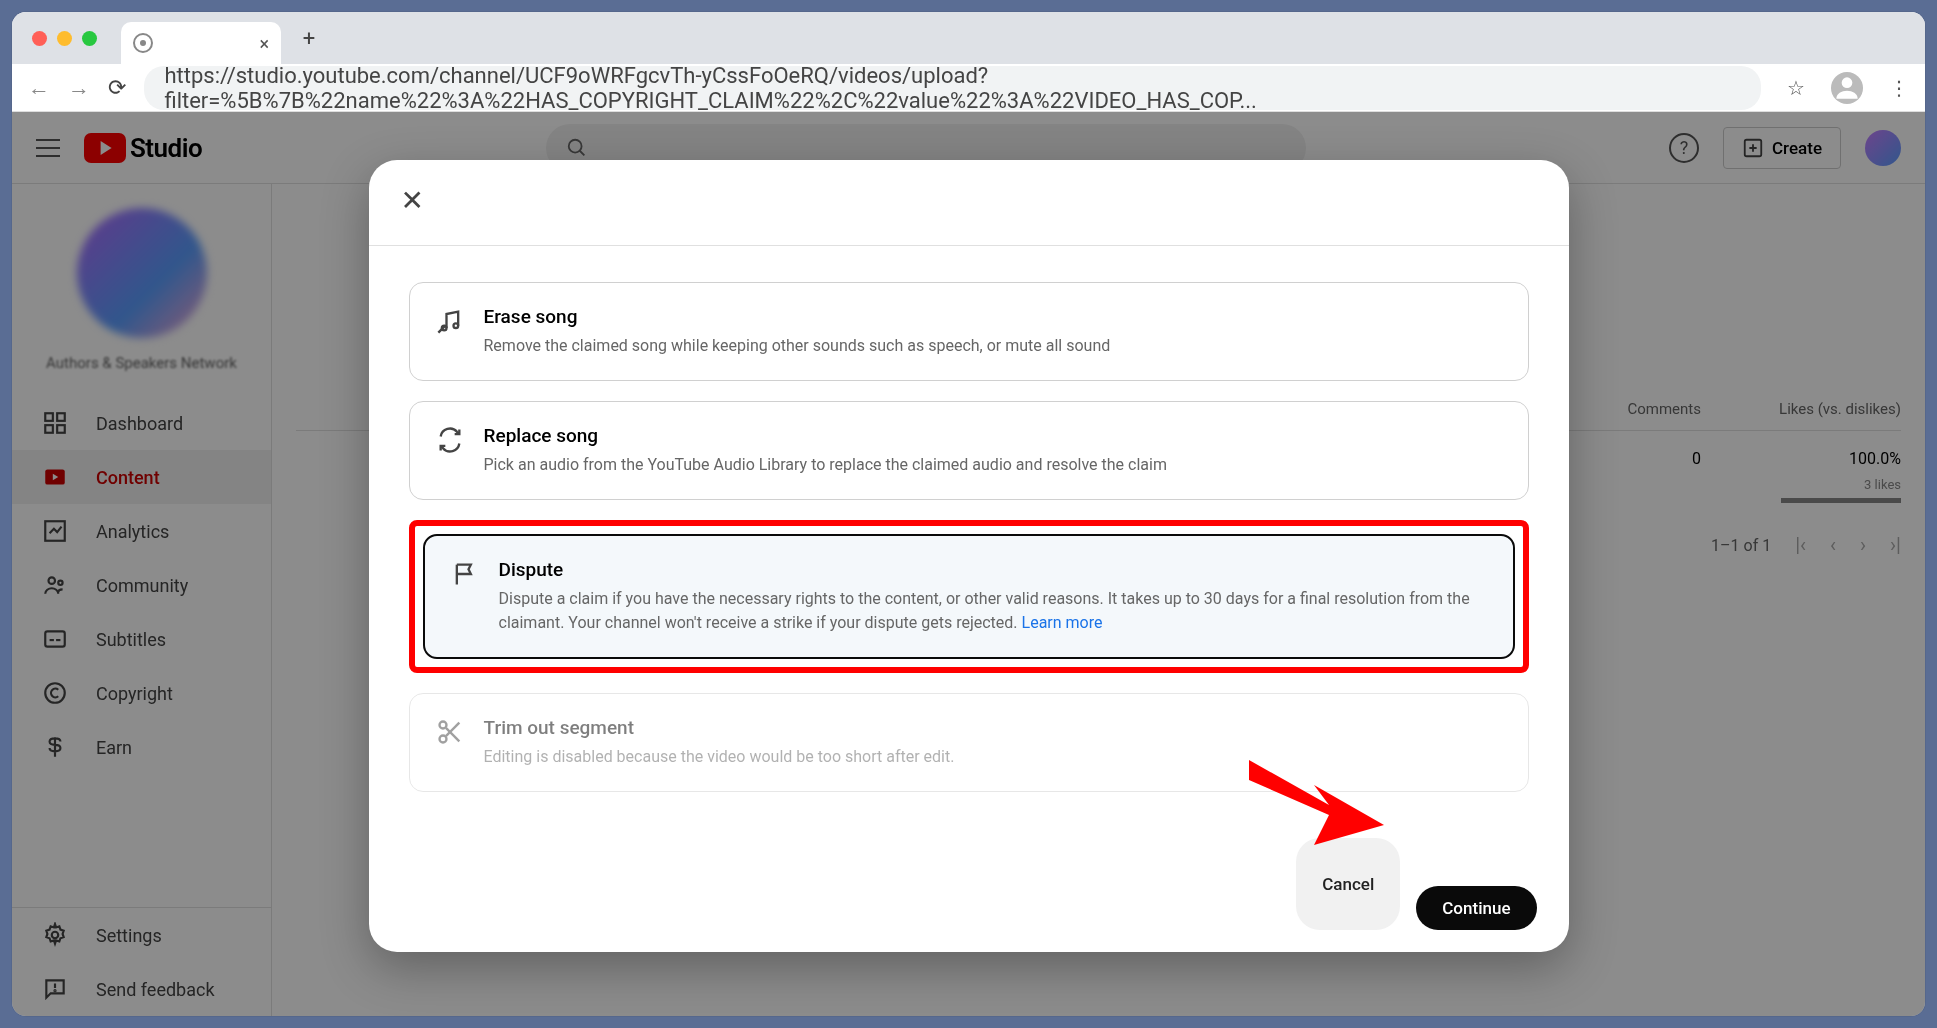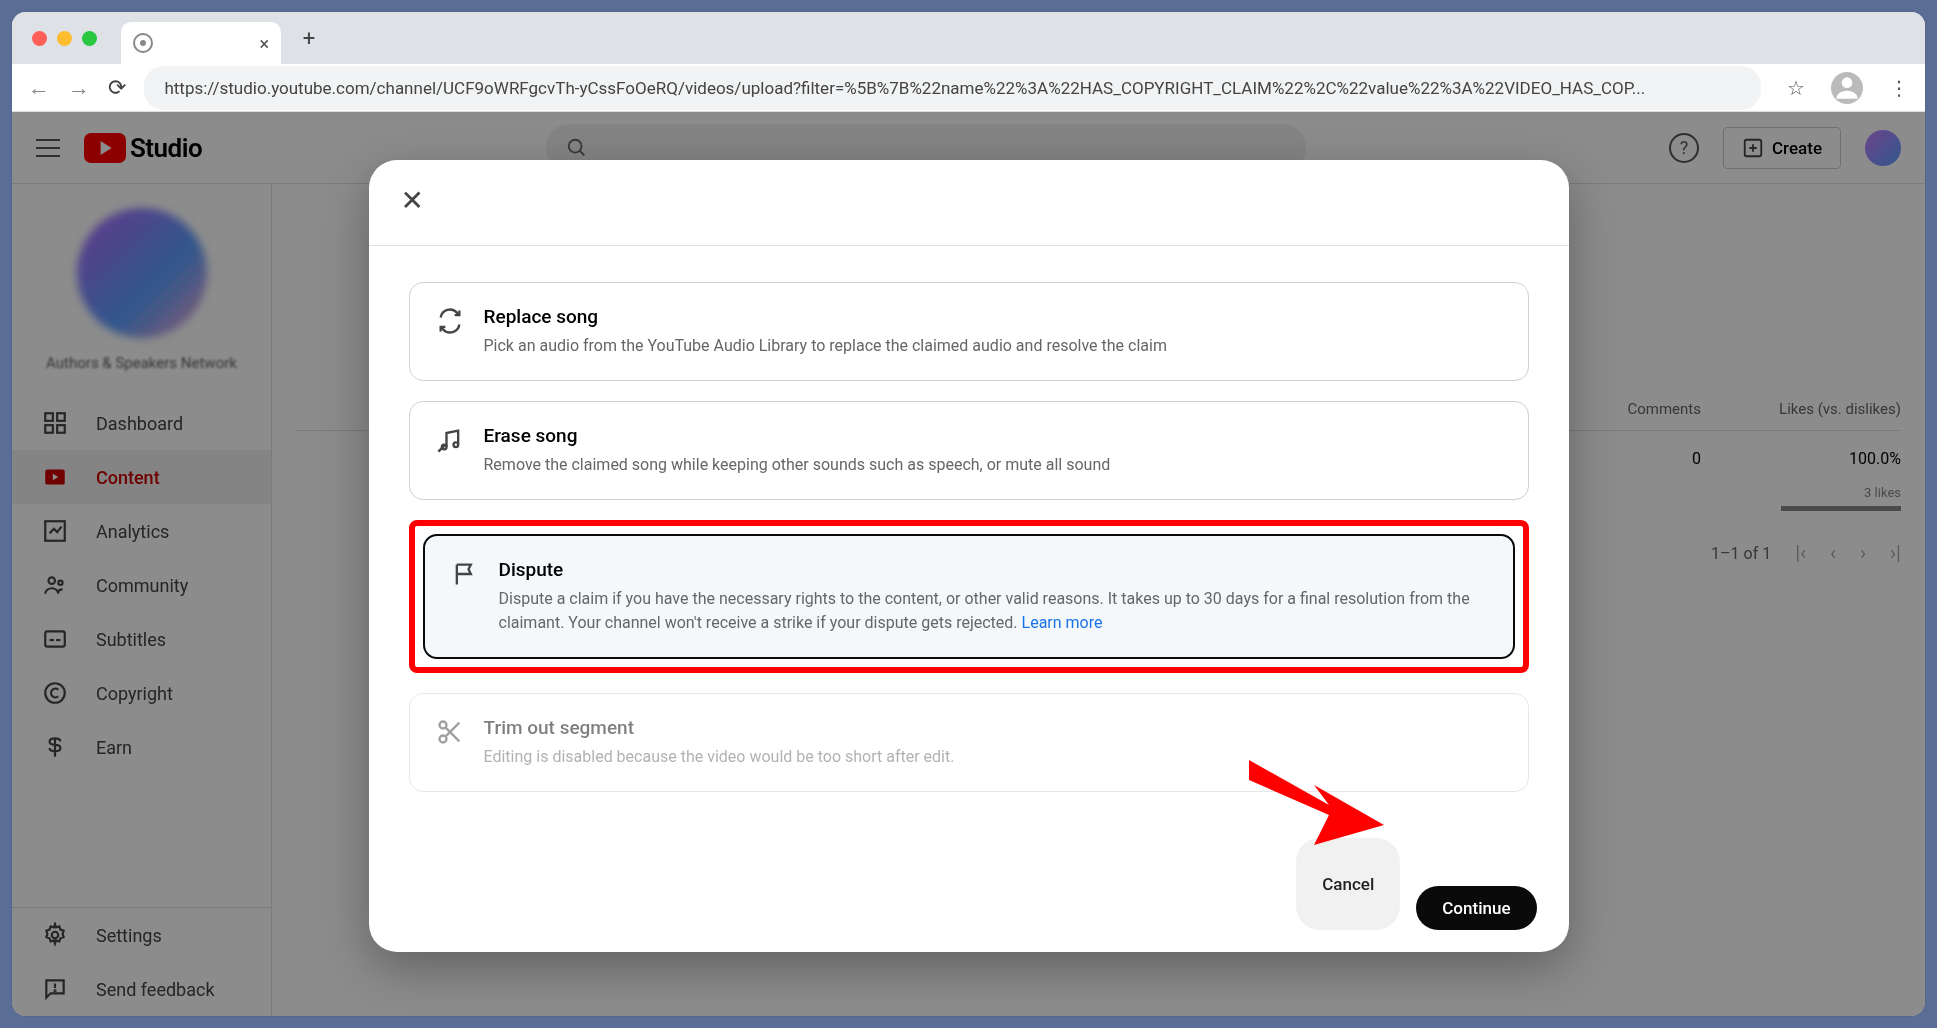--- a/index.html
+++ b/index.html
@@ -15,21 +15,21 @@
 .light.green { background: #28c840; }
 .tab { background: #fff; height: 42px; width: 160px; border-radius: 10px 10px 0 0; display: flex; align-items: center; padding: 0 12px; margin-top: 10px; gap: 10px; }
 .tab-favicon { width: 20px; height: 20px; border-radius: 50%; border: 2px solid #888; position: relative; }
 .tab-favicon::before { content: ""; position: absolute; width: 6px; height: 6px; background: #888; border-radius: 50%; top: 50%; left: 50%; transform: translate(-50%, -50%); }
 .tab-close { margin-left: auto; color: #555; cursor: pointer; font-size: 18px; }
 .new-tab { margin-left: 12px; font-size: 22px; color: #444; cursor: pointer; width: 32px; height: 32px; display: flex; align-items: center; justify-content: center; }
 
 .url-bar { height: 48px; background: #fff; border-bottom: 1px solid #ddd; display: flex; align-items: center; padding: 0 16px; gap: 18px; }
 .nav-btn { color: #888; font-size: 22px; cursor: pointer; }
 .nav-btn.active { color: #444; }
-.url-field { flex: 1; background: #f1f3f4; border-radius: 20px; height: 44px; display: flex; align-items: center; padding: 0 20px; color: #444; font-size: 17px; }
+.url-field { flex: 1; background: #f1f3f4; border-radius: 20px; height: 44px; display: flex; align-items: center; padding: 0 20px; color: #444; font-size: 22px; }
 .url-icon { color: #555; font-size: 20px; margin-left: 8px; }
 .avatar-circle { width: 32px; height: 32px; border-radius: 50%; background: #bbb; display: flex; align-items: center; justify-content: center; color: #fff; margin-left: 8px; }
 
 .app { flex: 1; display: flex; flex-direction: column; position: relative; }
 .app-header { height: 72px; border-bottom: 1px solid #e0e0e0; display: flex; align-items: center; padding: 0 24px; gap: 24px; }
 .menu-icon { width: 24px; height: 18px; display: flex; flex-direction: column; justify-content: space-between; cursor: pointer; }
 .menu-icon span { height: 2px; background: #555; }
 .logo { display: flex; align-items: center; gap: 4px; }
 .yt-play { width: 42px; height: 30px; background: #f00; border-radius: 7px; position: relative; }
 .yt-play::after { content: ""; position: absolute; left: 50%; top: 50%; transform: translate(-40%, -50%); border-left: 11px solid #fff; border-top: 7px solid transparent; border-bottom: 7px solid transparent; }
@@ -50,21 +50,21 @@
 .nav-item.active { background: #f1f1f1; color: #c00; font-weight: 500; }
 .nav-icon { width: 26px; height: 26px; display: flex; align-items: center; justify-content: center; }
 .sidebar-bottom { border-top: 1px solid #e0e0e0; }
 
 .content-area { flex: 1; padding: 24px; position: relative; }
 .table-headers { display: flex; justify-content: flex-end; gap: 60px; padding: 12px 0; color: #666; font-size: 15px; border-bottom: 1px solid #e0e0e0; }
 .table-row { display: flex; justify-content: flex-end; gap: 60px; align-items: flex-start; padding: 18px 0; }
 .cell { min-width: 90px; text-align: right; }
 .likes-cell { min-width: 140px; }
 .progress-bar { width: 120px; height: 5px; background: #888; margin-top: 6px; margin-left: auto; }
-.sub-text { font-size: 13px; color: #888; margin-top: 17px; }
+.sub-text { font-size: 13px; color: #888; margin-top: 9px; }
 .pagination { display: flex; justify-content: flex-end; align-items: center; gap: 24px; color: #666; font-size: 16px; margin-top: 12px; }
 .page-btn { color: #aaa; font-size: 20px; cursor: pointer; }
 
 .overlay { position: absolute; inset: 0; background: rgba(0,0,0,0.45); display: flex; align-items: flex-start; justify-content: center; padding-top: 48px; }
 .modal { background: #fff; width: 1200px; border-radius: 28px; box-shadow: 0 16px 48px rgba(0,0,0,0.3); overflow: hidden; display: flex; flex-direction: column; }
 .modal-header { padding: 20px 28px 24px; border-bottom: 1px solid #e0e0e0; display: flex; justify-content: space-between; align-items: flex-start; }
 .modal-subtitle { font-size: 16px; color: #666; margin-bottom: 6px; }
 .modal-title { font-size: 26px; font-weight: 500; }
 .close-icon { font-size: 28px; color: #444; cursor: pointer; padding: 4px; }
 .modal-body { padding: 36px 40px 8px; max-height: 580px; overflow-y: auto; position: relative; }
@@ -273,41 +273,41 @@
 
     <div class="overlay">
       <div class="modal">
         <div class="modal-header">
           <div class="close-icon">✕</div>
         </div>
         <div class="modal-body">
 
           <div class="option-card">
             <div class="option-icon"><svg class="ico" viewBox="0 0 24 24" fill="none" stroke="currentColor" stroke-width="2">
+                  <path d="M9 18V6l10-2v12"></path>
+                  <circle cx="7" cy="18" r="2"></circle>
+                  <circle cx="17" cy="16" r="2"></circle>
+                  <line x1="2" y1="22" x2="8" y2="16"></line>
+                </svg></div>
+            <div class="option-content">
+              <div class="option-title">Erase song</div>
+              <div class="option-desc">Remove the claimed song while keeping other sounds such as speech, or mute all sound</div>
+            </div>
+          </div>
+
+          <div class="option-card">
+            <div class="option-icon"><svg class="ico" viewBox="0 0 24 24" fill="none" stroke="currentColor" stroke-width="2">
                   <path d="M4 9a8 8 0 0 1 14-4l2 2"></path>
                   <path d="M20 15a8 8 0 0 1-14 4l-2-2"></path>
                   <polyline points="20 3 20 7 16 7"></polyline>
                   <polyline points="4 21 4 17 8 17"></polyline>
                 </svg></div>
             <div class="option-content">
               <div class="option-title">Replace song</div>
               <div class="option-desc">Pick an audio from the YouTube Audio Library to replace the claimed audio and resolve the claim</div>
-            </div>
-          </div>
-
-          <div class="option-card">
-            <div class="option-icon"><svg class="ico" viewBox="0 0 24 24" fill="none" stroke="currentColor" stroke-width="2">
-                  <path d="M9 18V6l10-2v12"></path>
-                  <circle cx="7" cy="18" r="2"></circle>
-                  <circle cx="17" cy="16" r="2"></circle>
-                  <line x1="2" y1="22" x2="8" y2="16"></line>
-                </svg></div>
-            <div class="option-content">
-              <div class="option-title">Erase song</div>
-              <div class="option-desc">Remove the claimed song while keeping other sounds such as speech, or mute all sound</div>
             </div>
           </div>
 
           <div class="highlight-box">
             <div class="option-card selected">
               <div class="option-icon"><svg class="ico" viewBox="0 0 24 24" fill="none" stroke="currentColor" stroke-width="2">
                     <path d="M5 21V4"></path>
                     <path d="M5 4h12l-2 4 2 4H5"></path>
                   </svg></div>
               <div class="option-content">

